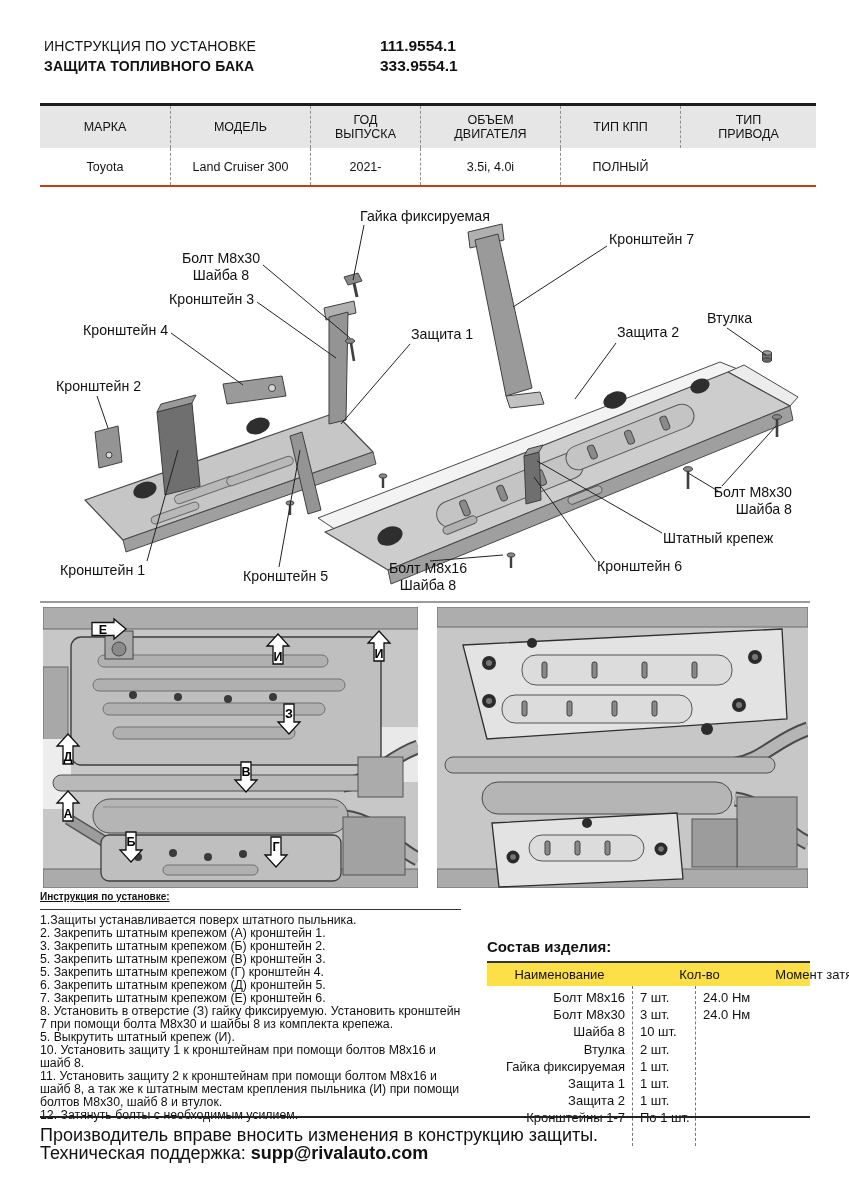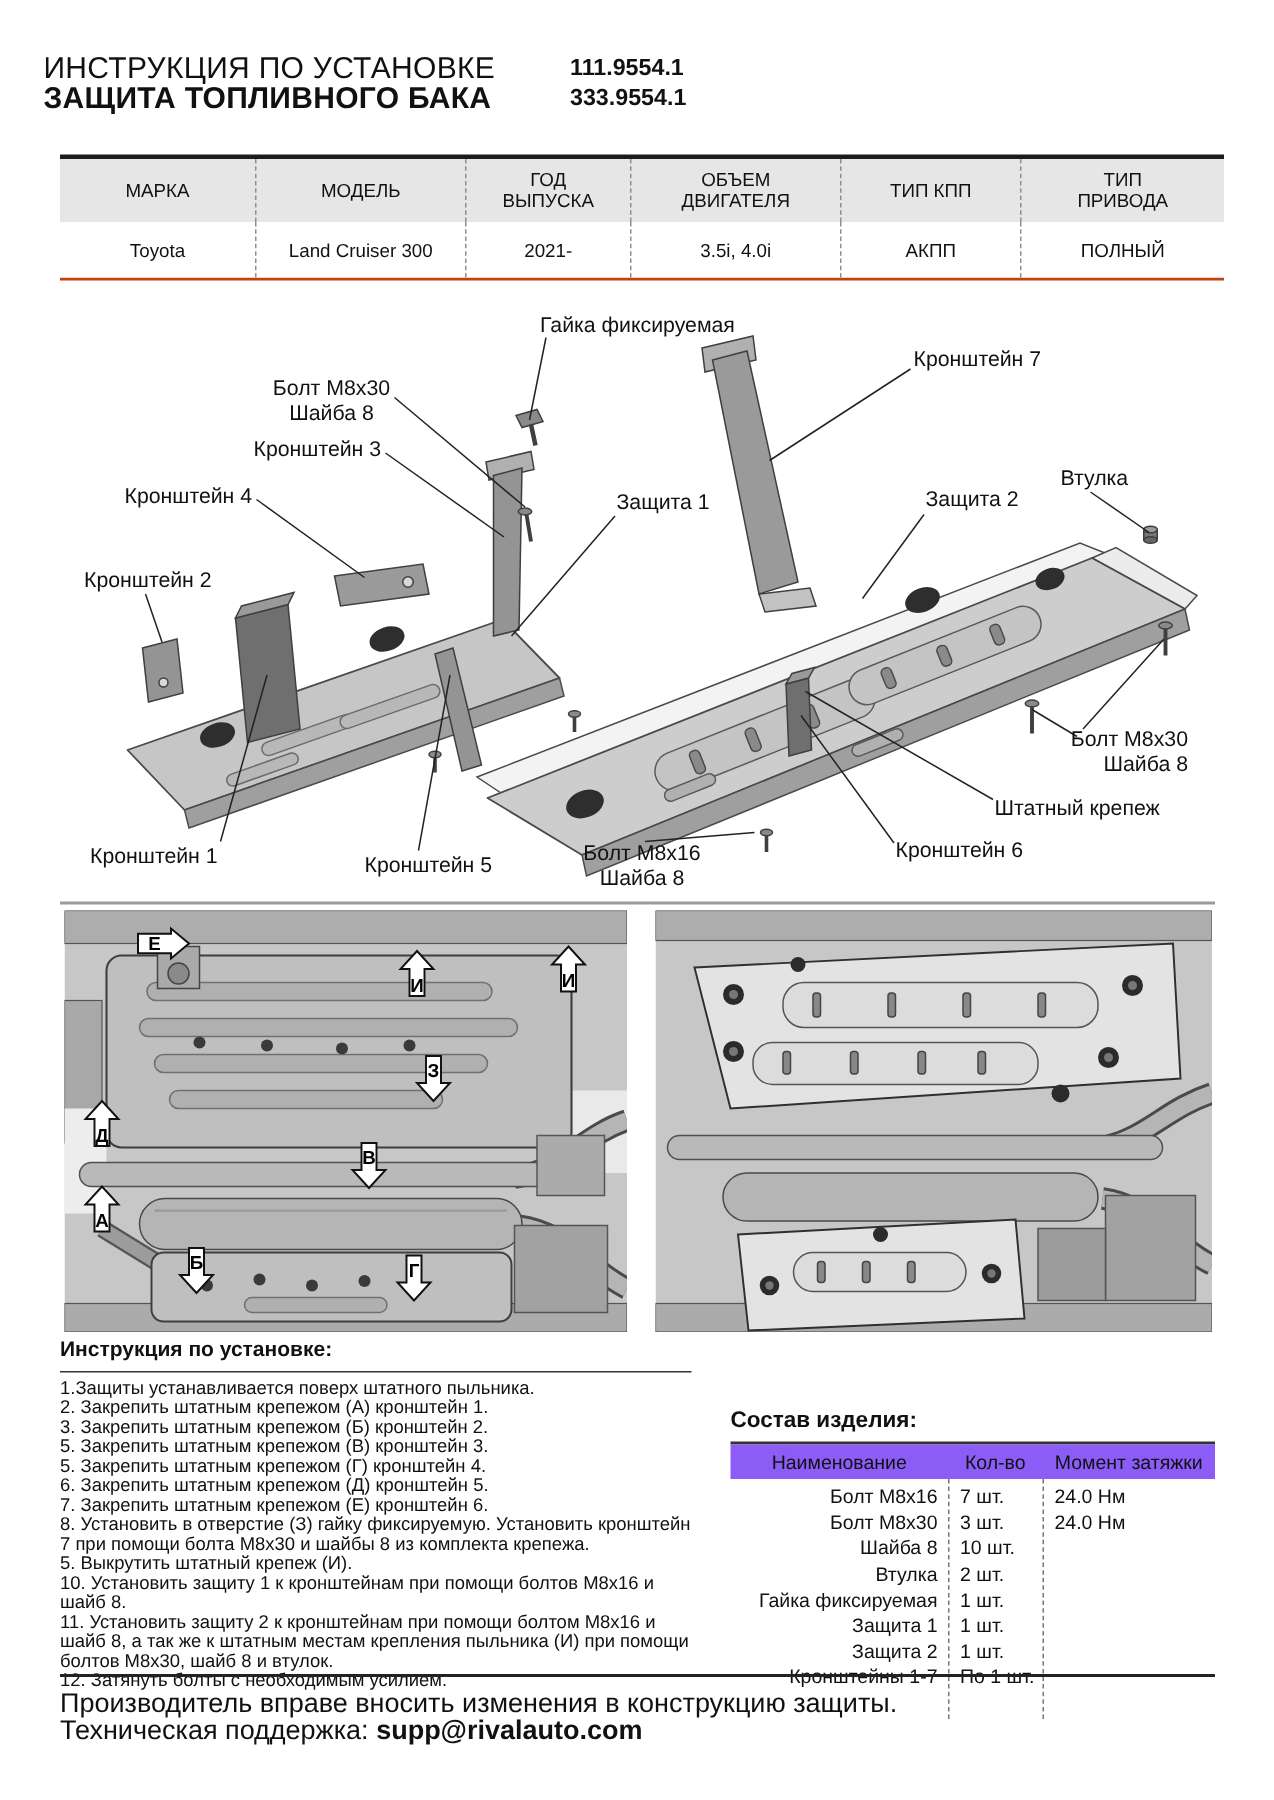--- a/index.html
+++ b/index.html
@@ -1,21 +1,21 @@
 <!DOCTYPE html>
 <html><head>
 <meta charset="utf-8">
 <style>
   html,body{margin:0;padding:0;background:#fff;}
   .page{position:relative;width:849px;height:1200px;background:#fff;overflow:hidden;
         font-family:"Liberation Sans",sans-serif;color:#111;}
   .abs{position:absolute;}
 
   
-  .doc-titles{left:29px;top:36px;line-height:20px;font-size:20px;letter-spacing:.2px;}
+  .doc-titles{left:44px;top:36px;line-height:20px;font-size:14px;letter-spacing:.2px;}
   .doc-titles .t2{font-weight:bold;}
   .doc-partnums{left:380px;top:36px;line-height:20px;font-size:15.5px;font-weight:bold;}
 
   
   .vtable{left:40px;top:103px;width:776px;border-top:3px solid #1c1c1c;border-bottom:2px solid #c2410c;}
   .vrow{display:grid;grid-template-columns:130px 140px 110px 140px 120px 136px;}
   .vrow.head{background:#e6e6e6;height:42px;}
   .vrow.body{background:#fff;height:37px;}
   .vcell{display:flex;flex-direction:column;align-items:center;justify-content:center;
          font-size:12.5px;line-height:14px;text-align:center;}
@@ -26,31 +26,31 @@
   .photo-sep{left:40px;top:601px;width:770px;height:0;border-top:2px solid #9b9b9b;}
   .photoL{left:43px;top:607px;}
   .photoR{left:437px;top:607px;}
   svg text{font-family:"Liberation Sans",sans-serif;}
   .dlabel{font-size:14.2px;fill:#111;}
   .leader{stroke:#222;stroke-width:1;fill:none;}
   .marker-letter{font-size:12.5px;font-weight:bold;fill:#000;}
 
   
   .instr{left:40px;top:891px;width:421px;}
-  .instr .hd{font-size:14px;font-weight:bold;}
+  .instr .hd{font-size:10px;font-weight:bold;text-decoration:underline;}
   .instr .rule{margin-top:7px;border-top:1.5px solid #333;}
   .steps{margin-top:4px;font-size:12.3px;line-height:1.06;}
   .steps div{margin:0;}
 
   
   .parts{left:487px;top:897px;width:323px;}
   .parts .hd{font-size:15px;font-weight:bold;margin-top:41px;}
   .ptable{margin-top:6px;border-top:2px solid #333;}
-  .prow-head{display:grid;grid-template-columns:145px 63px 115px;height:23px;background:#8b5cf6;
-             align-items:center;font-size:13px;}
+  .prow-head{display:grid;grid-template-columns:145px 63px 115px;height:23px;background:#fde047;
+             align-items:center;font-size:13px;gap:36px;}
   .prow-head div{text-align:center;}
   .pbody{position:relative;height:160px;padding-top:3px;box-sizing:border-box;}
   .prow{display:grid;grid-template-columns:145px 63px 115px;height:17.2px;font-size:13px;align-items:center;}
   .pname{text-align:right;padding-right:7px;}
   .pqty{padding-left:8px;}
   .ptorque{padding-left:8px;}
   .pdash{position:absolute;top:0;height:160px;width:0;border-left:1px dashed #777;}
   .pdash.d1{left:145px;} .pdash.d2{left:208px;}
 
   
@@ -94,21 +94,20 @@
         <div class="vcell">
           <div>ТИП</div>
           <div>ПРИВОДА</div>
         </div>
       </div>
     <div class="vrow body" id="vt-body">
         <div class="vcell">Toyota</div>
         <div class="vcell">Land Cruiser 300</div>
         <div class="vcell">2021-</div>
         <div class="vcell">3.5i, 4.0i</div>
-        <div class="vcell">АКПП</div>
         <div class="vcell">ПОЛНЫЙ</div>
       </div>
   </div>
 
   <svg class="abs diagram" width="776" height="400" viewBox="0 0 776 400">
 
     <g>
       <polygon points="45,305 295,218 333,257 83,345" fill="#c6c6c6" stroke="#4a4a4a" stroke-width="1.2" stroke-linejoin="round"></polygon>
       <polygon points="83,345 333,257 336,269 86,357" fill="#9f9f9f" stroke="#4a4a4a" stroke-width="1"></polygon>
       <rect x="-32" y="-4.5" width="64" height="9" rx="4.5" transform="translate(165,295) rotate(-19.5)" fill="#b8b8b8" stroke="#6a6a6a"></rect>

